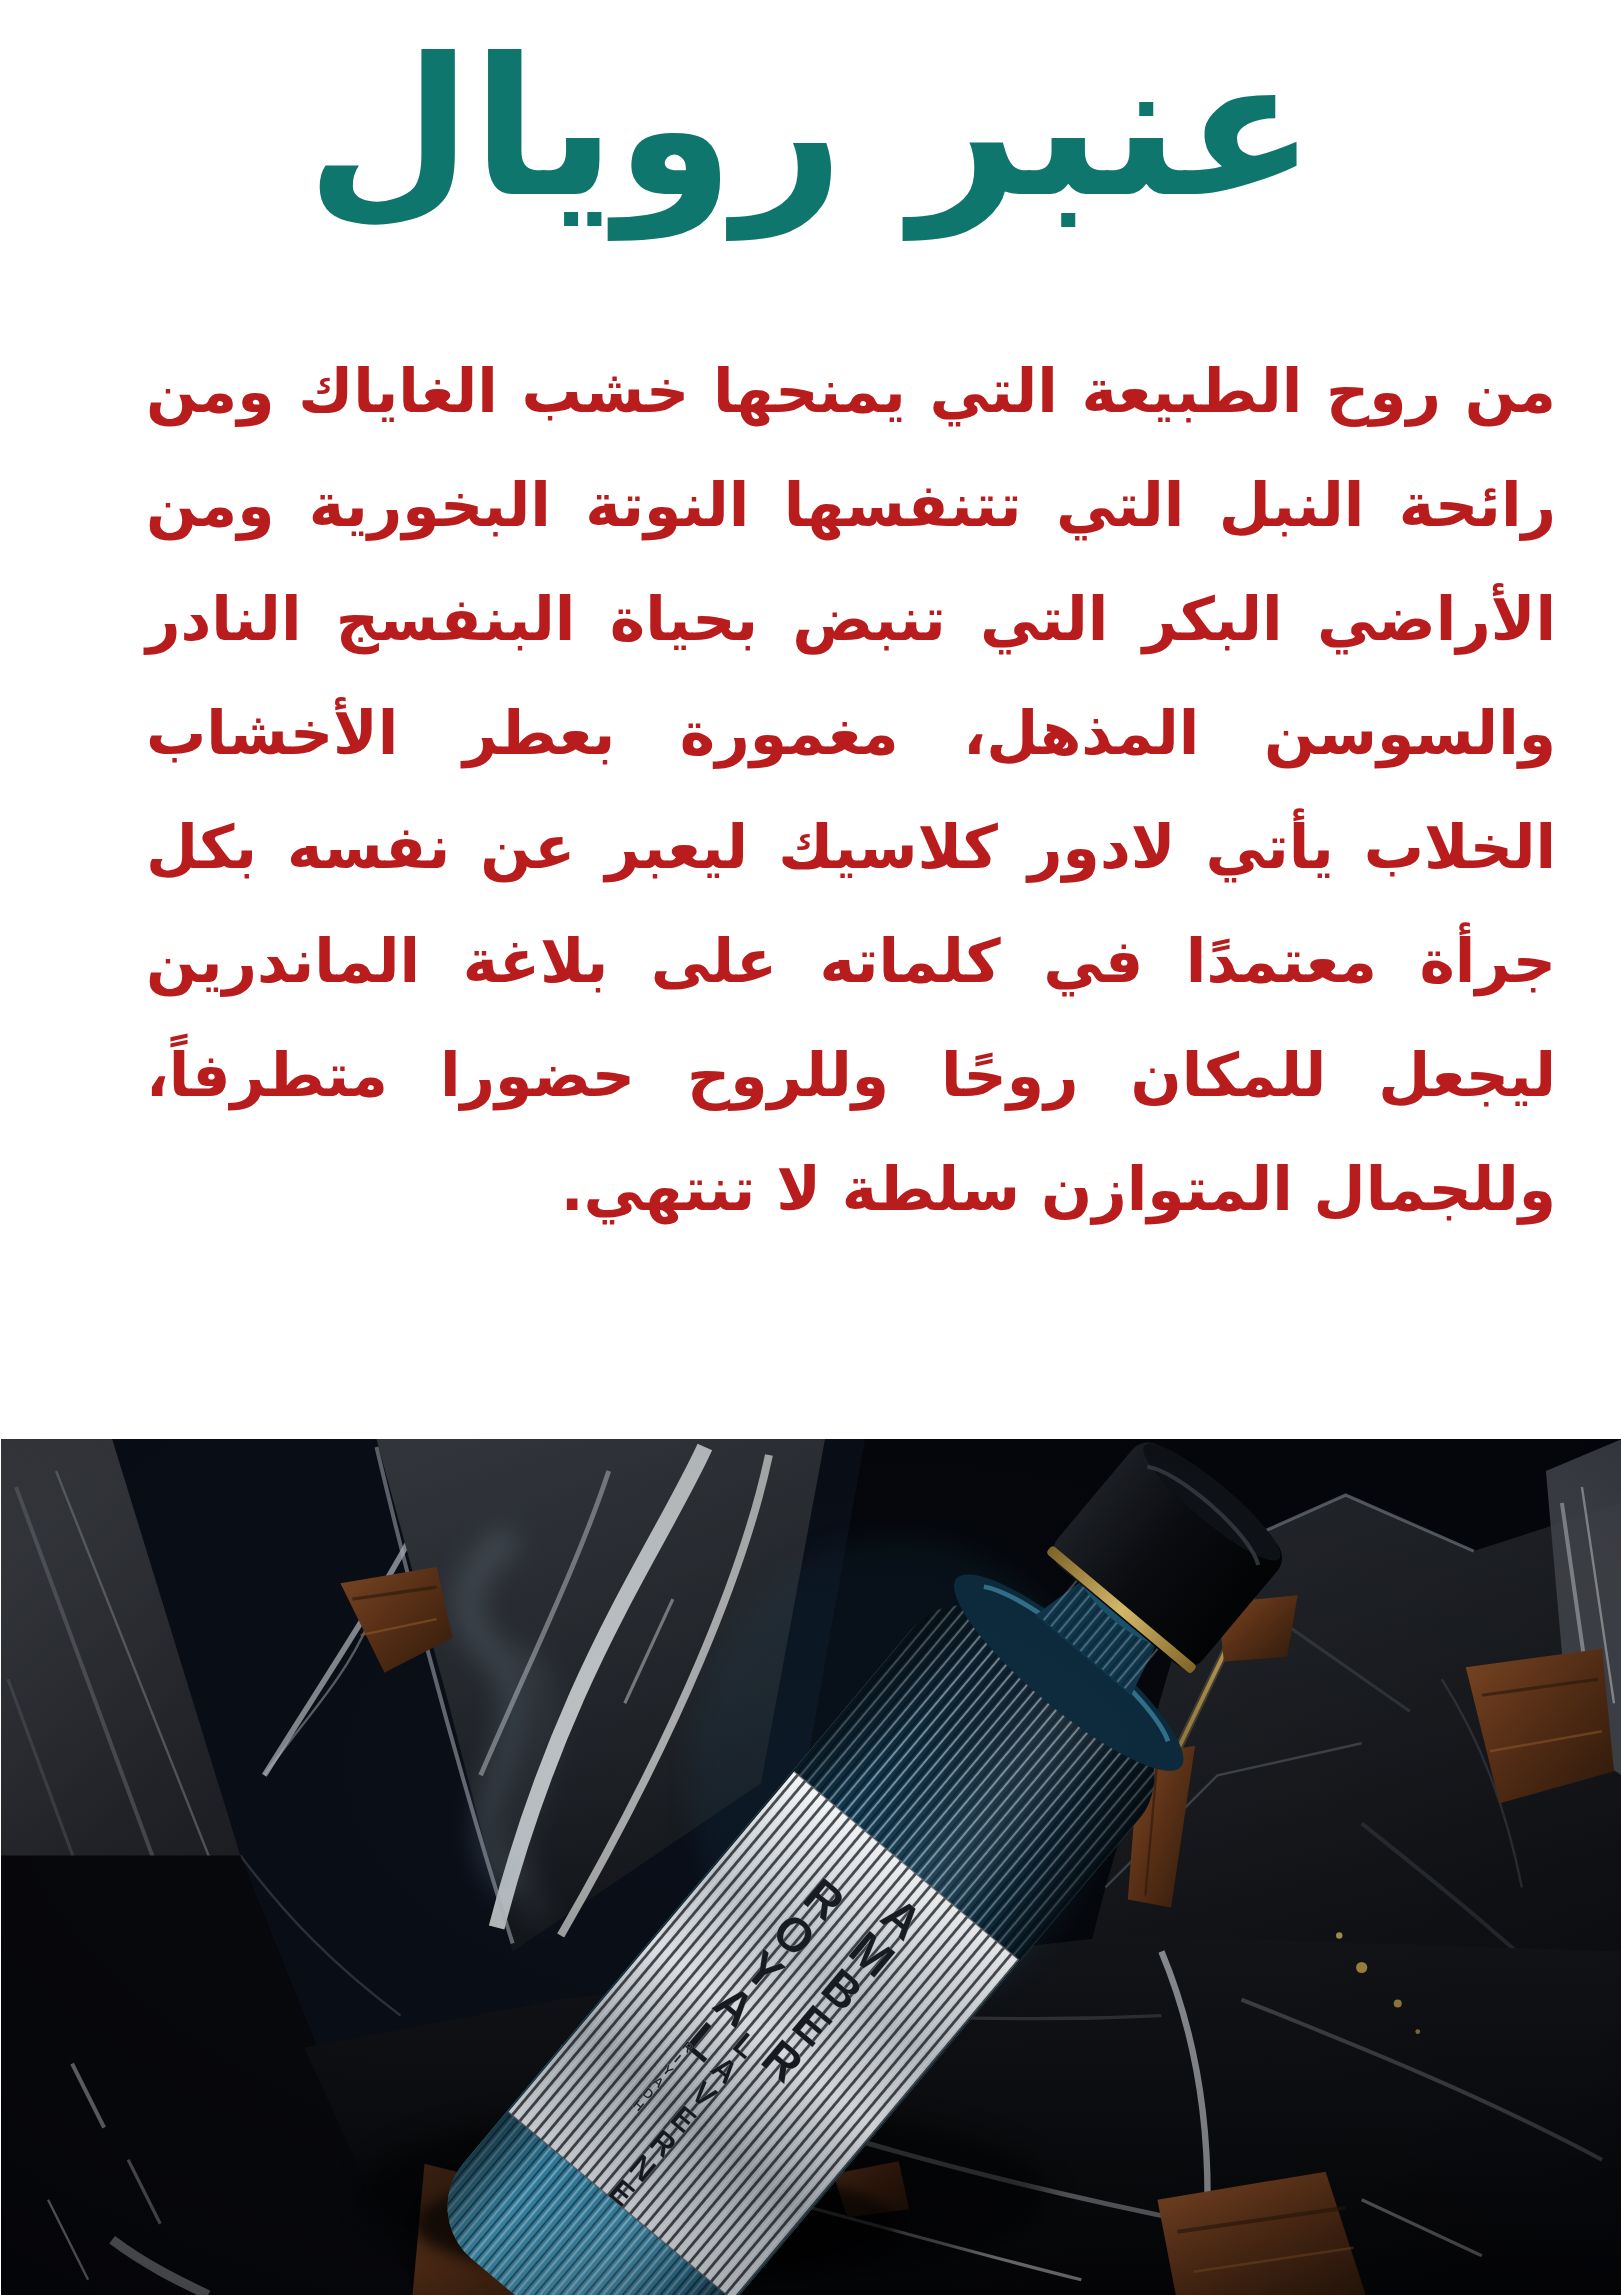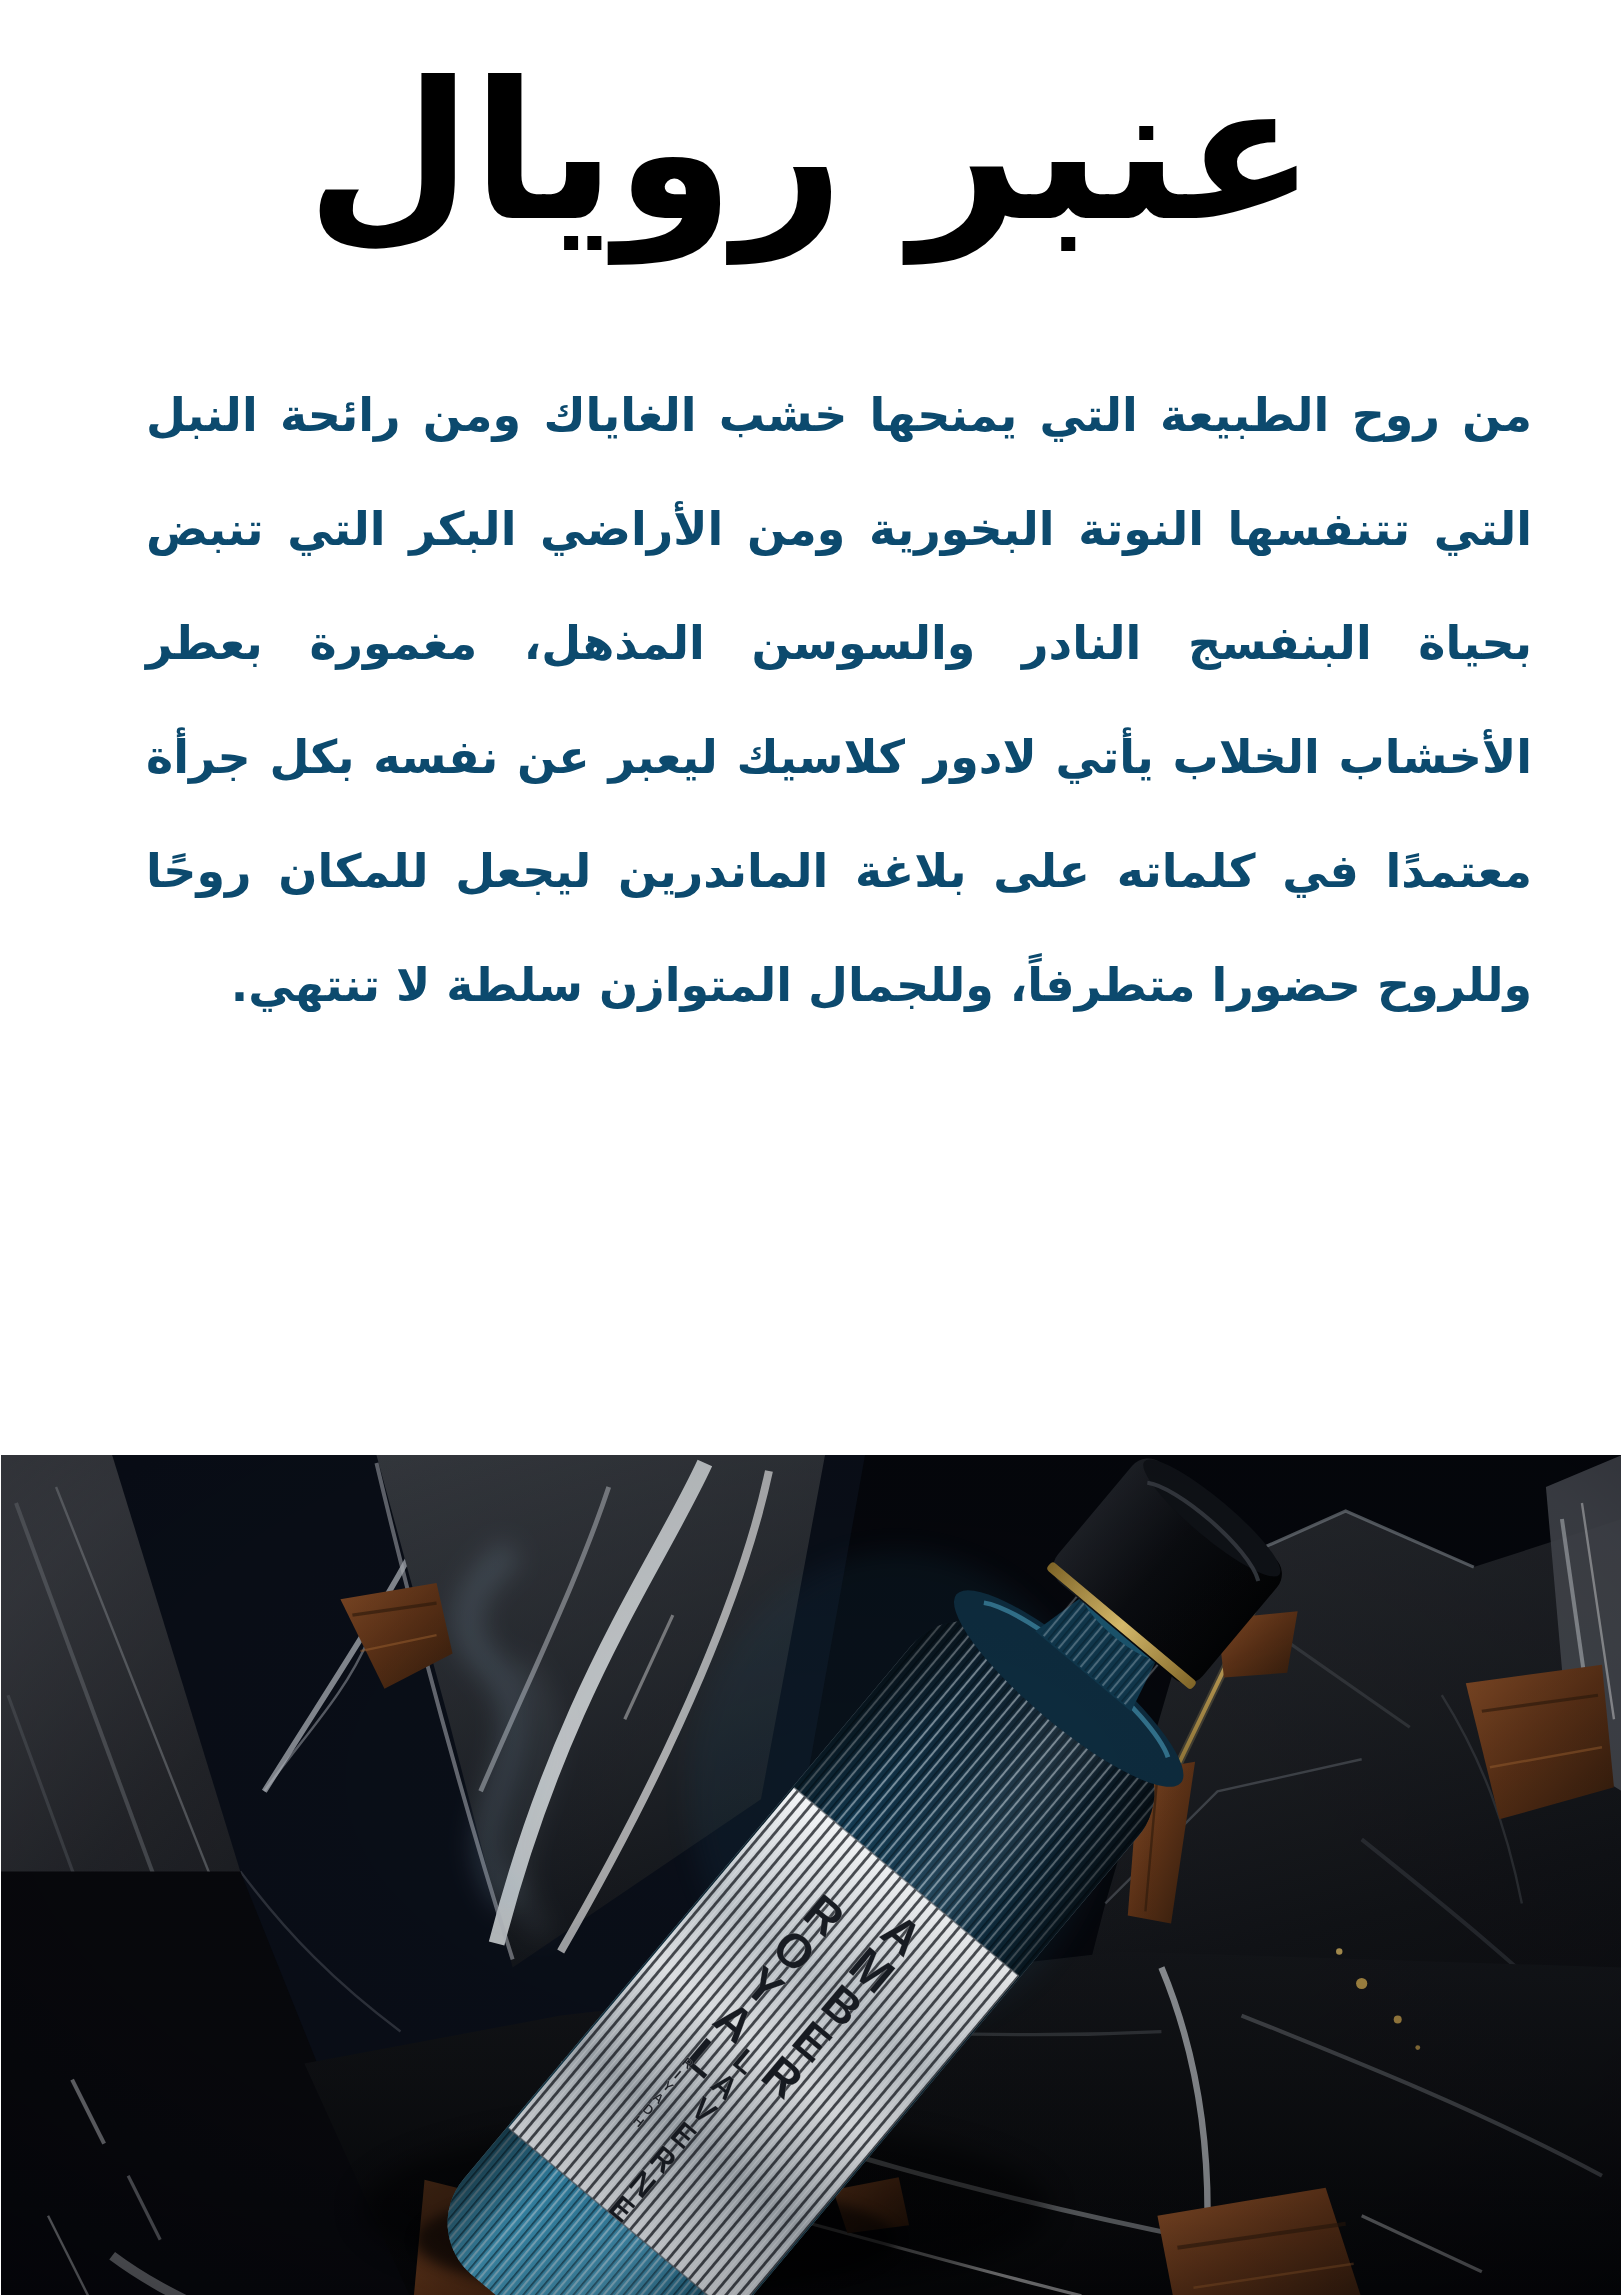--- a/index.html
+++ b/index.html
@@ -3,32 +3,32 @@
 <meta charset="utf-8">
 <style>
   html,body{margin:0;padding:0;}
   body{
     width:1622px;height:2295px;position:relative;overflow:hidden;
     background:#ffffff;
     font-family:"DejaVu Sans",sans-serif;
   }
   .page{width:1622px;height:2295px;position:relative;}
   .title{
-    margin:16px;padding-top:16px;height:248px;
+    margin:0;padding-top:8px;height:248px;
     text-align:center;direction:rtl;
     font-size:191px;line-height:240px;font-weight:700;
-    color:#000000;letter-spacing:-1.6px;
+    color:#0f766e;letter-spacing:-1.6px;
   }
   .desc{
-    margin:78px 90px 0 146px;
+    margin:78px 66px 0 146px;
     direction:rtl;
     text-align:justify;
     text-align-last:right;
-    font-size:46px;line-height:114px;font-weight:700;
-    color:#0c4a6e;
+    font-size:60px;line-height:114px;font-weight:700;
+    color:#b91c1c;
   }
   .photo{
     position:absolute;left:0;top:1439px;width:1622px;height:856px;
     display:block;background:#05070c;
   }
   .label-letter{font-family:"Liberation Sans","DejaVu Sans",sans-serif;font-weight:700;}
 </style>
 </head>
 <body>
 

